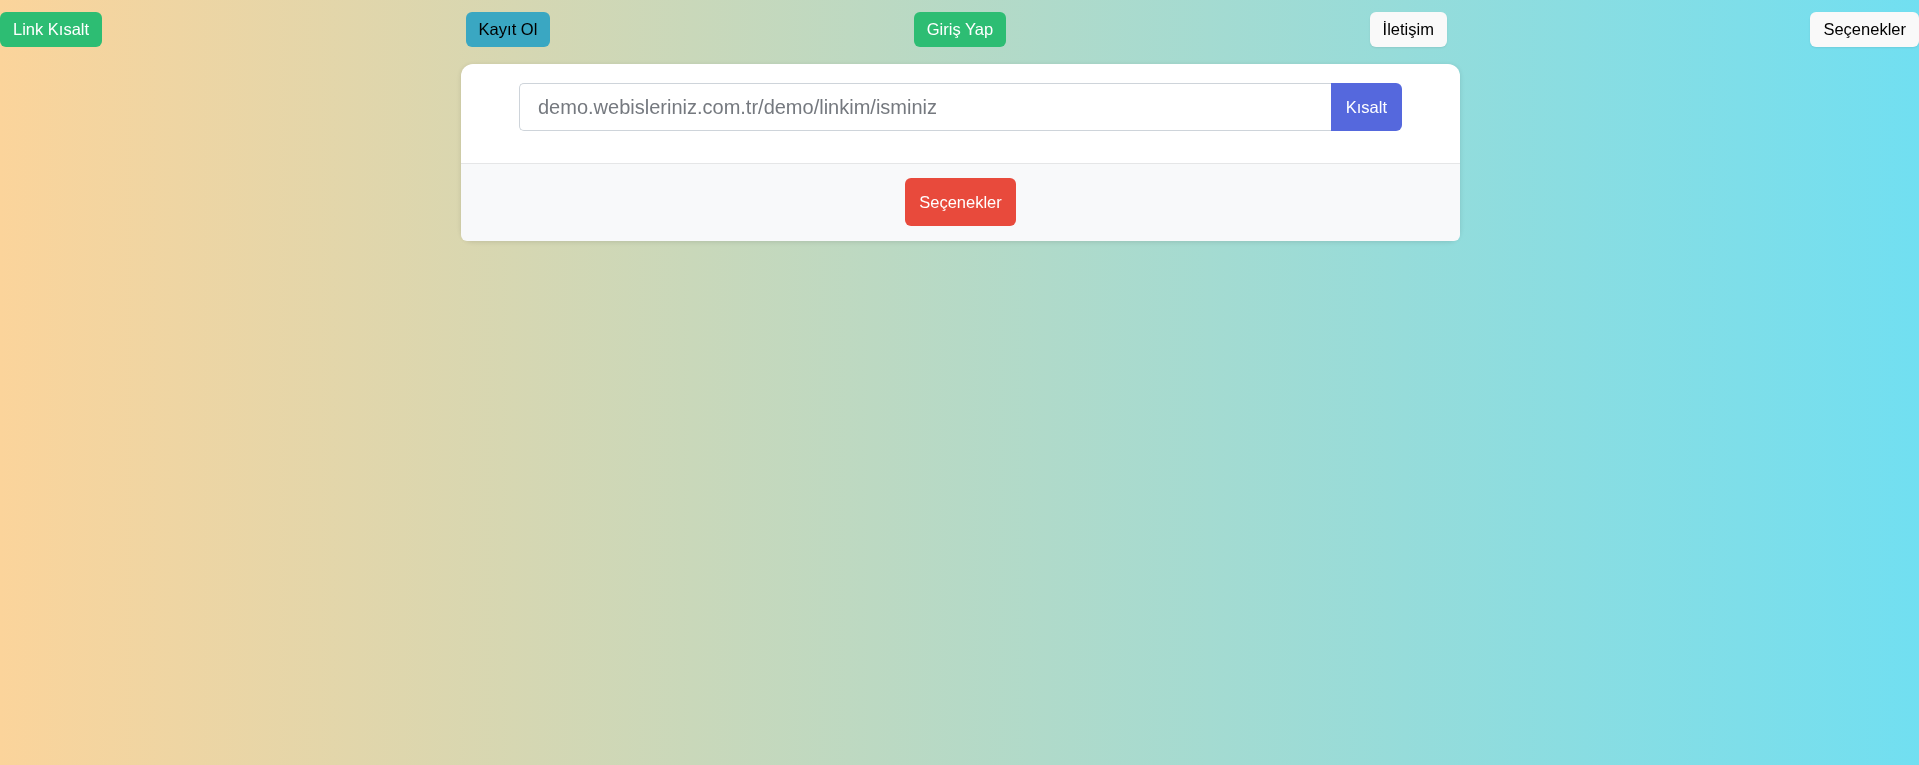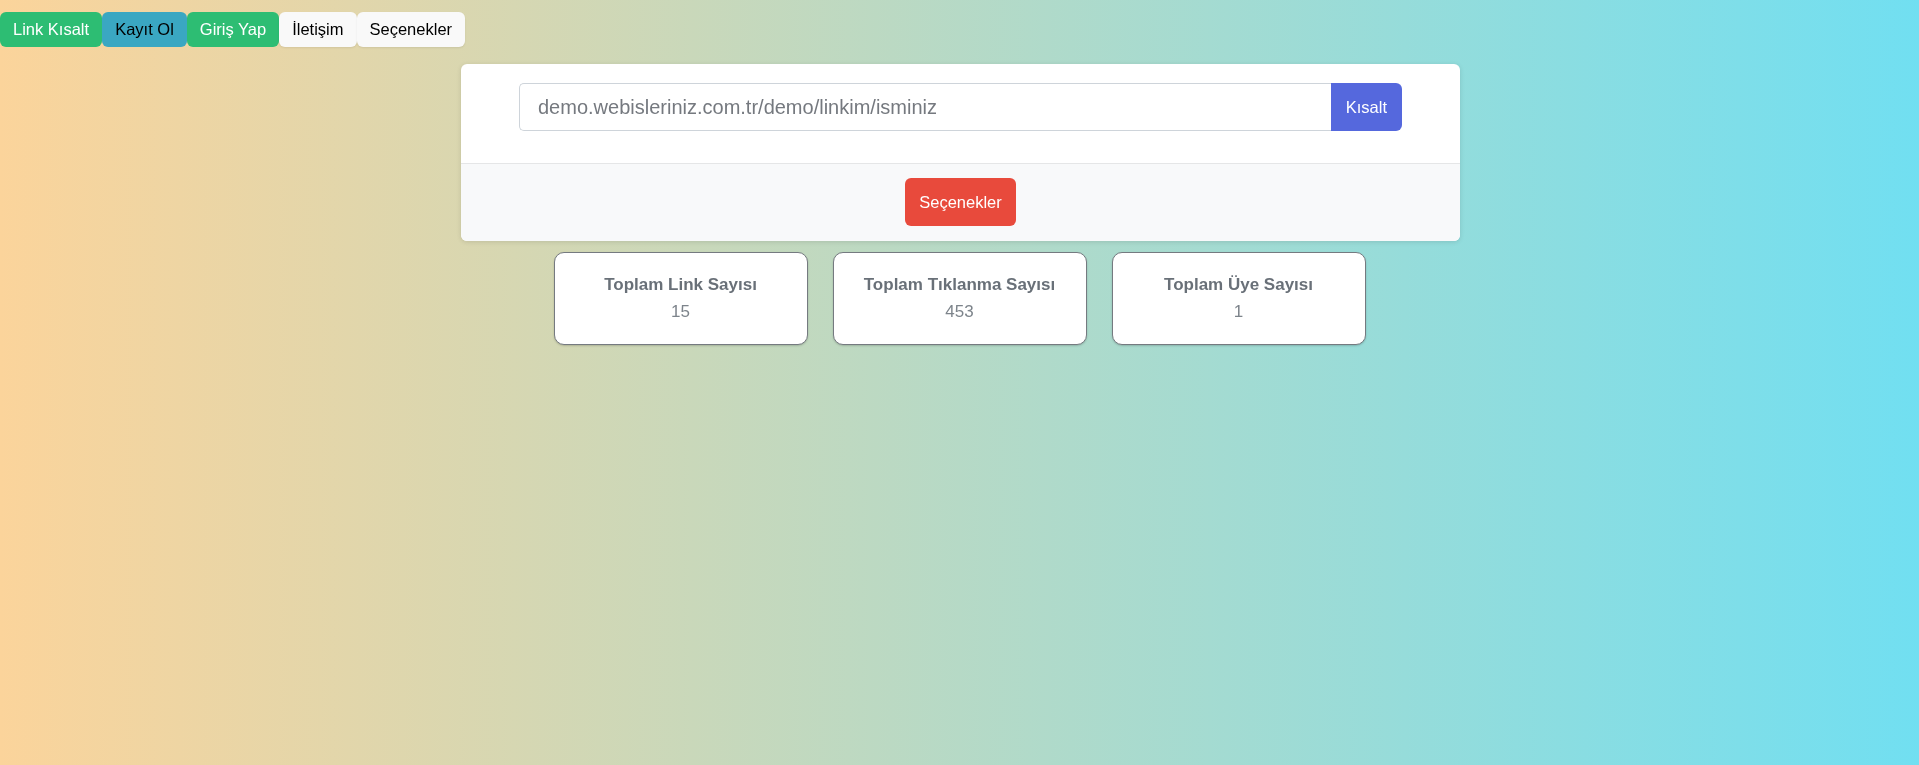--- a/index.html
+++ b/index.html
@@ -15,21 +15,22 @@
     background: linear-gradient(90deg, #fbd49b 0%, #71dff1 100%);
   }
 
   
   .navbar {
     position: absolute;
     top: 12px;
     left: 0;
     width: 100%;
     display: flex;
-    justify-content: flex-start;
+    justify-content: space-between;
+    gap: 8px;
   }
   .nav-btn {
     height: 35px;
     padding: 0 13px;
     border: none;
     border-radius: 6px;
     font-family: "Liberation Sans", sans-serif;
     font-size: 16.5px;
     line-height: 35px;
     cursor: pointer;
@@ -38,21 +39,21 @@
   .btn-green { background: #2dbd73; color: #ffffff; }
   .btn-teal  { background: #3aa7c2; color: #000000; }
   .btn-light { background: #f9f9f9; color: #000000; box-shadow: 0 1px 2px rgba(0,0,0,.08); }
 
   
   .main-card {
     position: absolute;
     left: 461px;
     top: 64px;
     width: 999px;
-    border-radius: 6px;
+    border-radius: 12px;
     background: #ffffff;
     box-shadow: 0 1px 5px rgba(0,0,0,.12);
   }
   .card-body {
     padding: 19px 58px 32px 58px;
   }
   .input-group {
     display: flex;
     width: 100%;
   }
@@ -151,28 +152,14 @@
       <div class="input-group">
         <input type="text" class="url-input" placeholder="demo.webisleriniz.com.tr/demo/linkim/isminiz" style="">
         <button class="shorten-btn">Kısalt</button>
       </div>
     </div>
     <div class="card-footer">
       <button class="options-btn">Seçenekler</button>
     </div>
   </div>
 
-  <div class="stats-row">
-    <div class="stat-card">
-      <div class="stat-title">Toplam Link Sayısı</div>
-      <div class="stat-value">15</div>
-    </div>
-    <div class="stat-card">
-      <div class="stat-title">Toplam Tıklanma Sayısı</div>
-      <div class="stat-value">453</div>
-    </div>
-    <div class="stat-card">
-      <div class="stat-title">Toplam Üye Sayısı</div>
-      <div class="stat-value">1</div>
-    </div>
-  </div>
 
 </div>
 
 </body></html>

